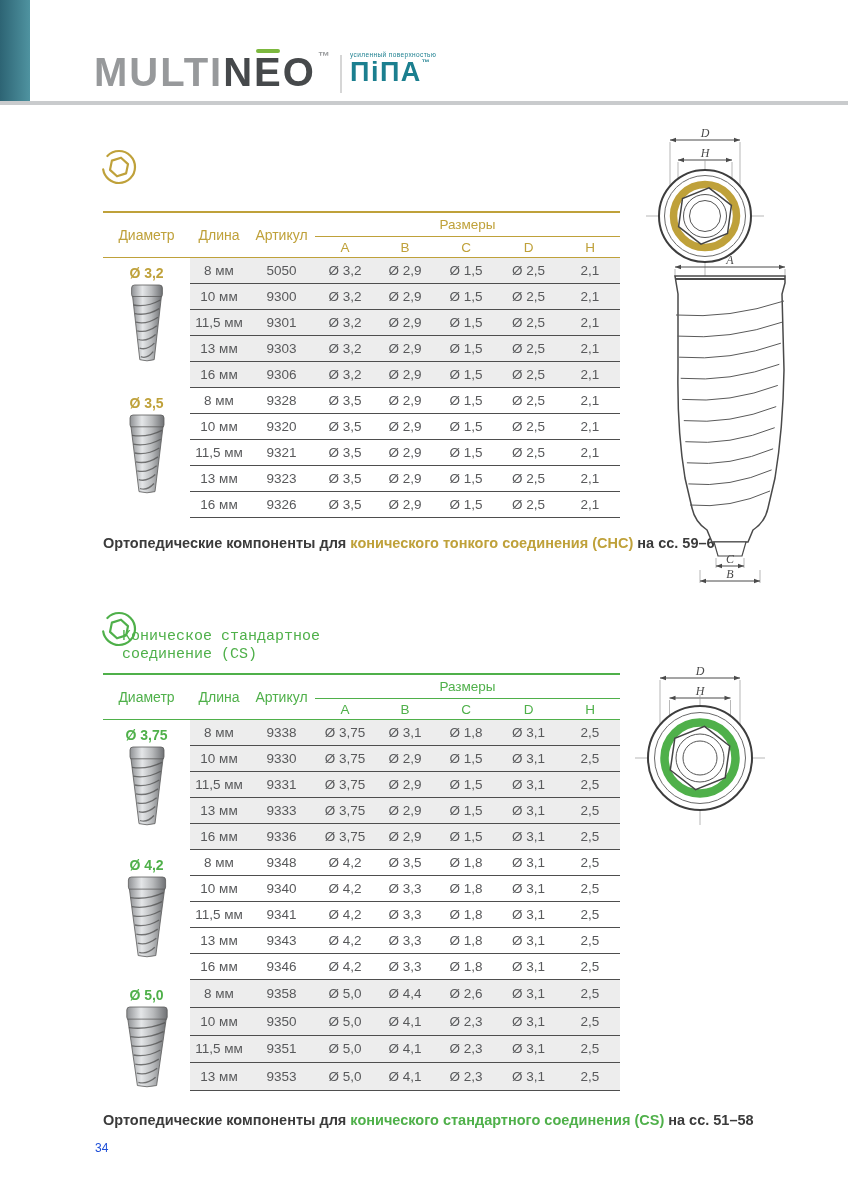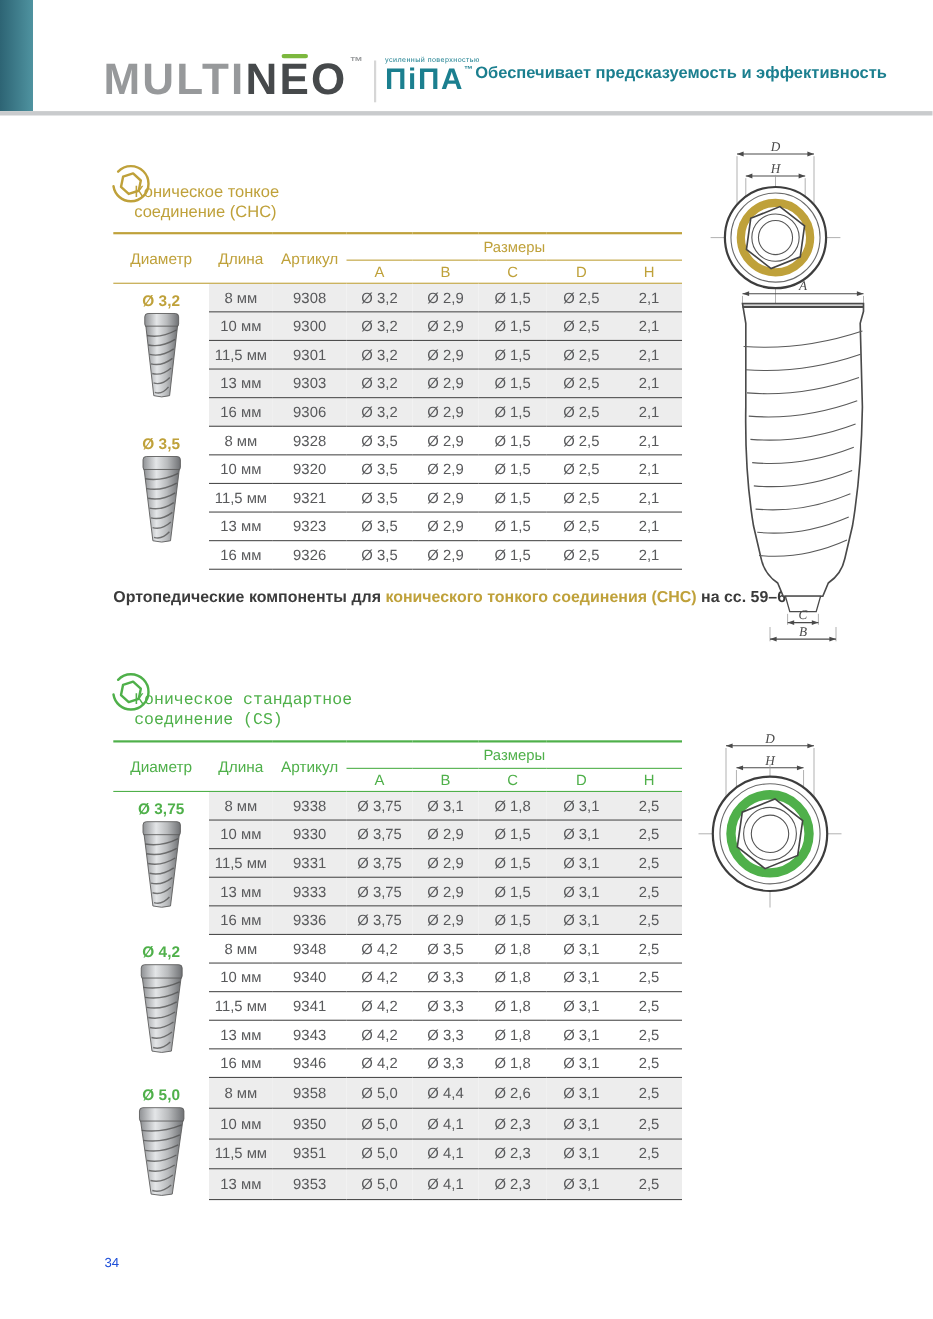--- a/index.html
+++ b/index.html
@@ -77,32 +77,27 @@
 <div id="page">
 
   <div class="teal-bar"></div>
   <div class="brand"><span class="b1">MULTI</span><span class="b2">N</span><span class="b2 e-bar">E</span><span class="b2">O</span><span class="tm">™</span></div>
   <div class="logo-sep"></div>
   <div class="nina">
     <div class="nina-caption">усиленный поверхностью</div>
     <div class="nina-text"><span>ПіПА</span><span class="nina-tm">™</span></div>
   </div>
   <div class="tagline">
-    <div>Обеспечивает предсказуемость и эффективность</div>
   </div>
   <div class="header-rule"></div>
 
   <div class="sec-icon" id="sec1-icon" style="--accent: #BFA13A;"><svg width="40" height="40" viewBox="0 0 40 40">
         <circle cx="20" cy="20" r="16" fill="none" stroke="#BFA13A" stroke-width="2.2" stroke-dasharray="86 14.5" stroke-dashoffset="-62" stroke-linecap="round"></circle>
         <polygon points="22.0,10.7 29.0,17.1 27.1,26.4 18.0,29.3 11.0,22.9 12.9,13.6" fill="none" stroke="#BFA13A" stroke-width="2.2" stroke-linejoin="round"></polygon>
       </svg></div>
-  <div class="sec-title" id="sec1-title" style="--accent: #BFA13A;">
-    <div>Коническое тонкое</div>
-    <div>соединение (СНС)</div>
-  </div>
 
   <div class="table-wrap" id="table1" style="--accent: #BFA13A;">
       <table class="spec-table">
         <colgroup>
           <col style="width: 87px;">
           <col style="width: 58px;">
           <col style="width: 67px;">
           <col style="width: 60px;">
           <col style="width: 60px;">
           <col style="width: 62px;">
@@ -139,21 +134,21 @@
                 <path d="M3.6 12.48 L10.799999999999999 75.66 Q 18 78 25.2 75.66 L32.4 12.48 Z" fill="url(#ig1)" stroke="#5b5b5b" stroke-width="0.8"></path>
                 <path d="M4.6 21.0 Q 18.0 23.5 31.4 16.0" fill="none" stroke="#4f4f4f" stroke-width="1.3" opacity="0.75"></path>
                 <path d="M5.8 29.6 Q 18.0 32.1 30.2 24.6" fill="none" stroke="#4f4f4f" stroke-width="1.3" opacity="0.75"></path>
                 <path d="M7.0 38.2 Q 18.0 40.7 29.0 33.2" fill="none" stroke="#4f4f4f" stroke-width="1.3" opacity="0.75"></path>
                 <path d="M8.2 46.8 Q 18.0 49.3 27.8 41.8" fill="none" stroke="#4f4f4f" stroke-width="1.3" opacity="0.75"></path>
                 <path d="M9.4 55.5 Q 18.0 58.0 26.6 50.5" fill="none" stroke="#4f4f4f" stroke-width="1.3" opacity="0.75"></path>
                 <path d="M10.6 64.1 Q 18.0 66.6 25.4 59.1" fill="none" stroke="#4f4f4f" stroke-width="1.3" opacity="0.75"></path>
                 <path d="M11.8 72.7 Q 18.0 75.2 24.2 67.7" fill="none" stroke="#4f4f4f" stroke-width="1.3" opacity="0.75"></path>
               </svg></td>
             <td class="shaded">8 мм</td>
-            <td class="shaded">9308</td>
+            <td class="shaded">5050</td>
             <td class="shaded">Ø 3,2</td>
             <td class="shaded">Ø 2,9</td>
             <td class="shaded">Ø 1,5</td>
             <td class="shaded">Ø 2,5</td>
             <td class="shaded">2,1</td>
           </tr>
           <tr>
             <td class="shaded">10 мм</td>
             <td class="shaded">9300</td>
             <td class="shaded">Ø 3,2</td>
@@ -476,20 +471,21 @@
             <td class="shaded">Ø 5,0</td>
             <td class="shaded">Ø 4,1</td>
             <td class="shaded">Ø 2,3</td>
             <td class="shaded">Ø 3,1</td>
             <td class="shaded">2,5</td>
           </tr>
         </tbody>
       </table>
     </div>
 
+  <div class="sec-footer" id="footer2" style="--accent: #4FB04A;"><span>Ортопедические компоненты для </span><span class="hl">конического стандартного соединения (CS)</span><span> на сс. 51–58</span></div>
 
   <div class="drawing" id="drawing1-top"><svg width="170" height="195" viewBox="0 0 170 195">
         <line x1="50" y1="14" x2="120" y2="14" stroke="#4a4a4a" stroke-width="1"></line>
         <polygon points="50,14 56,11.8 56,16.2" fill="#4a4a4a"></polygon>
         <polygon points="120,14 114,11.8 114,16.2" fill="#4a4a4a"></polygon>
         <text x="85" y="11" text-anchor="middle" class="dim-label">D</text>
         <line x1="58" y1="34" x2="112" y2="34" stroke="#4a4a4a" stroke-width="1"></line>
         <polygon points="58,34 64,31.8 64,36.2" fill="#4a4a4a"></polygon>
         <polygon points="112,34 106,31.8 106,36.2" fill="#4a4a4a"></polygon>
         <text x="85" y="31" text-anchor="middle" class="dim-label">H</text>

